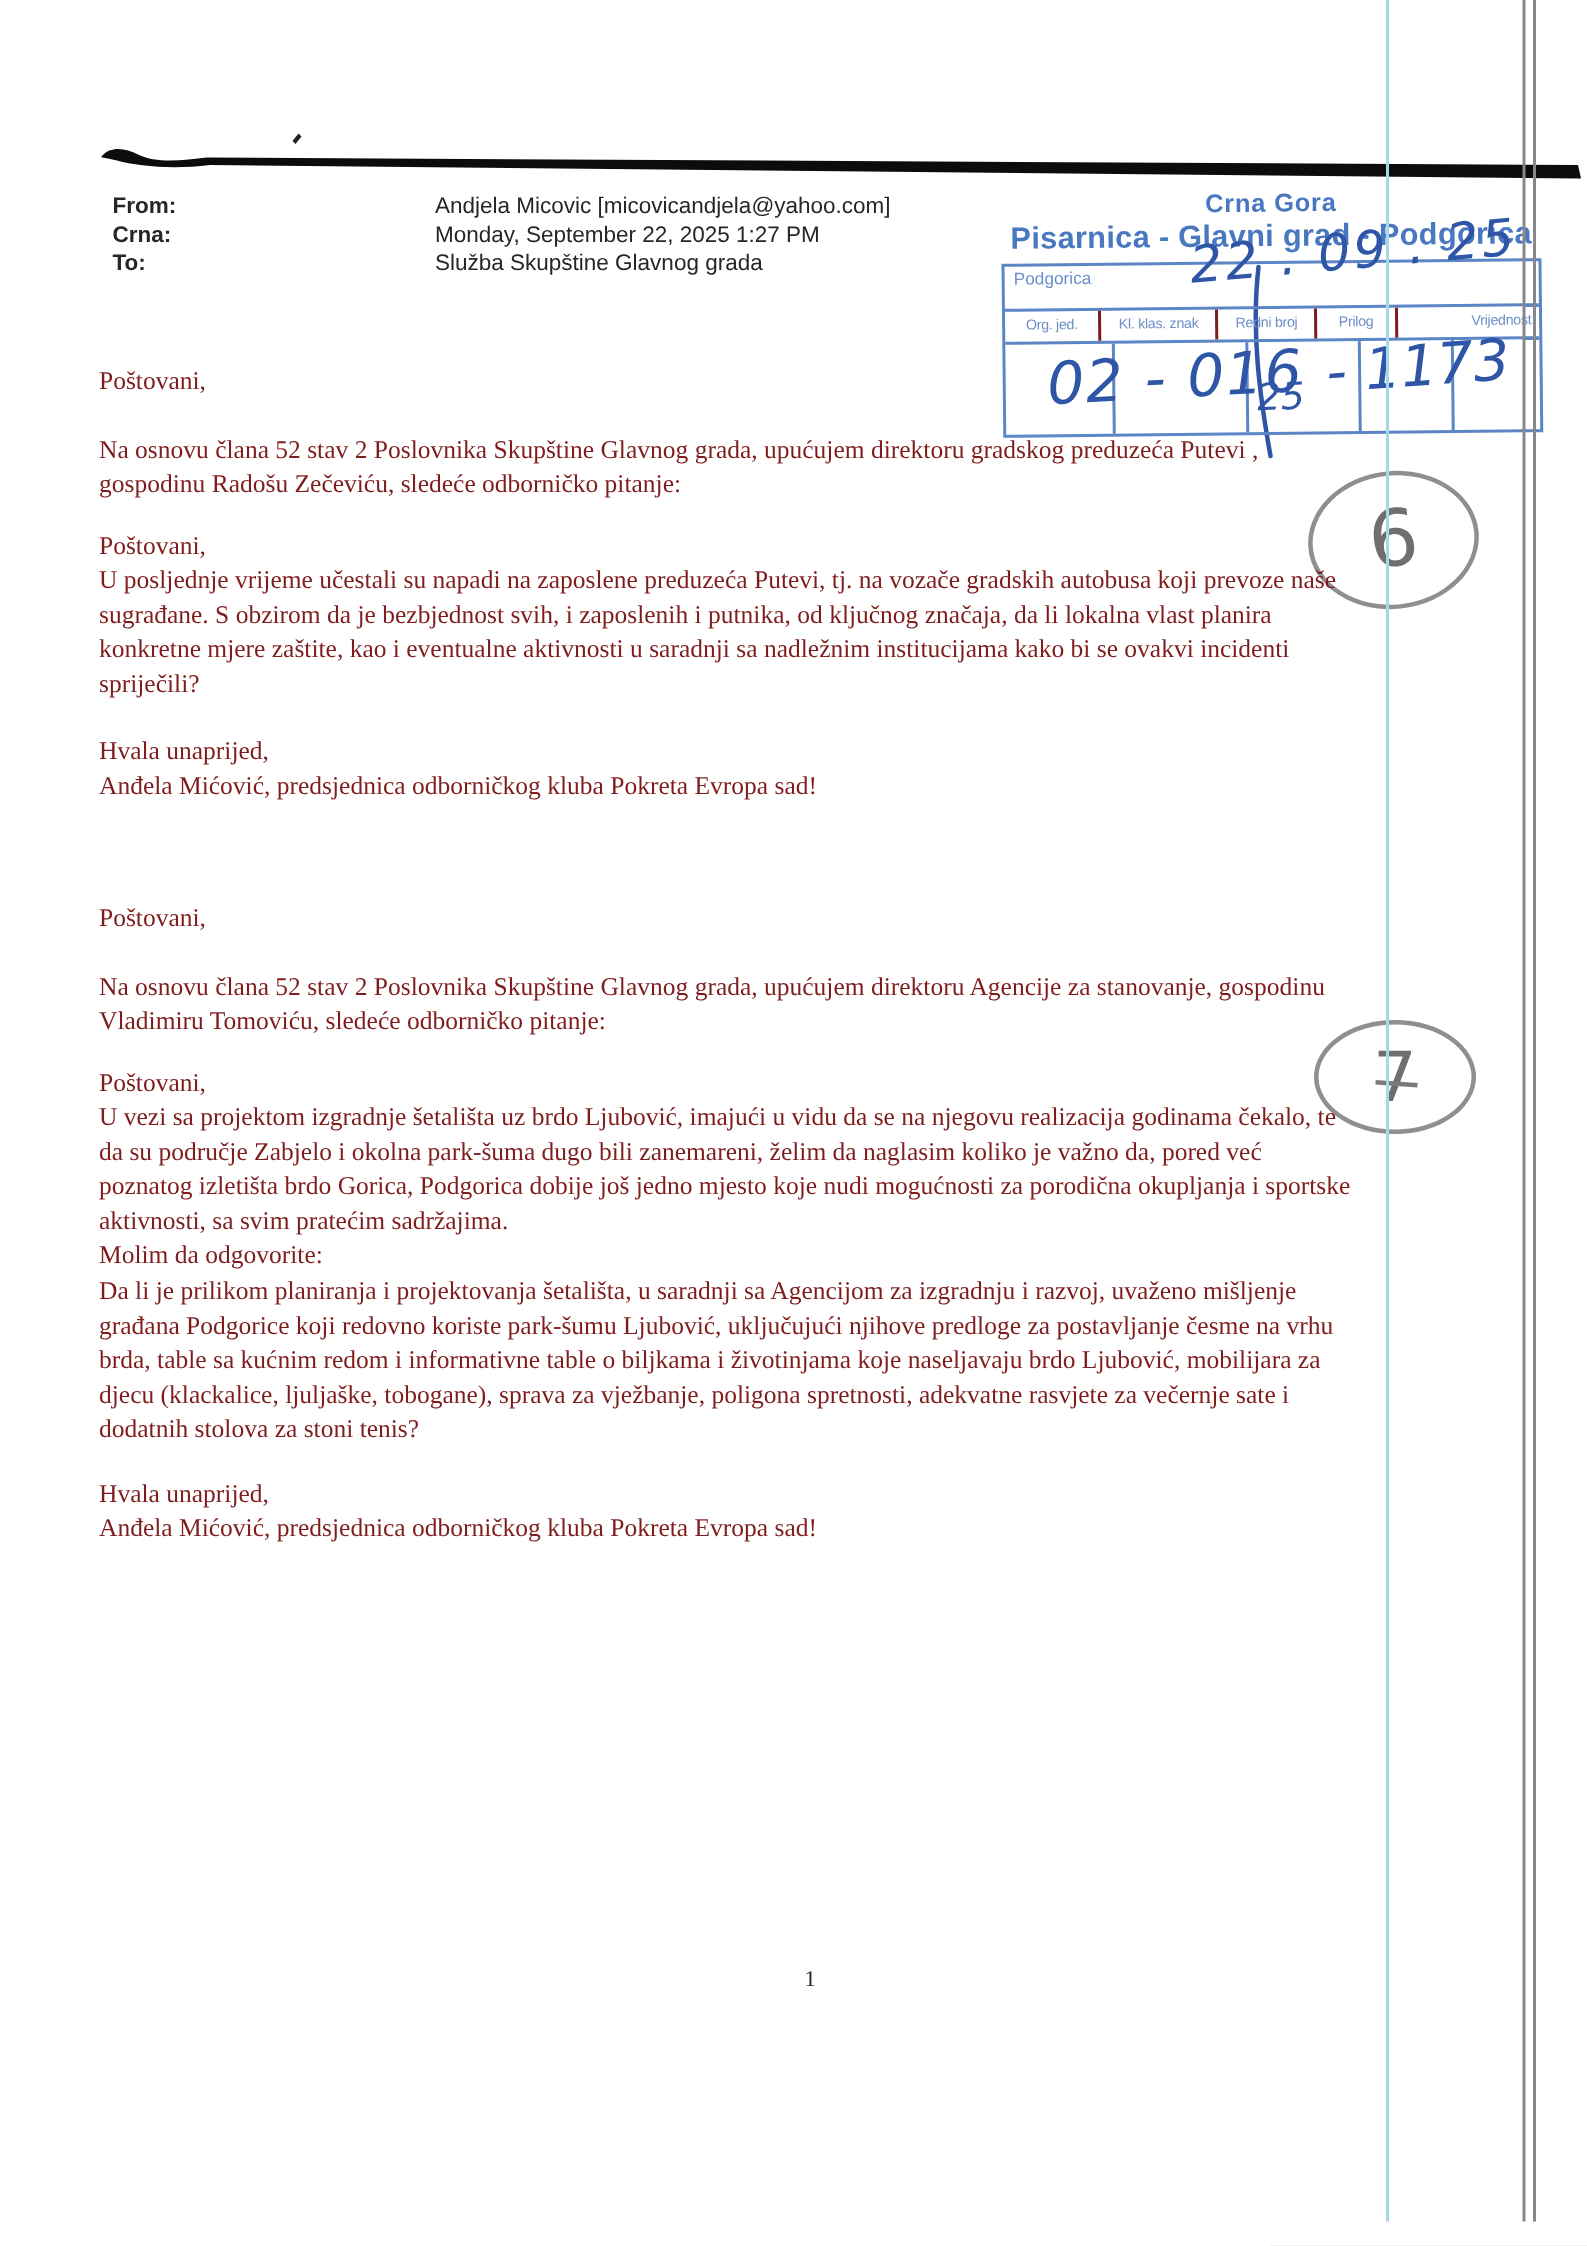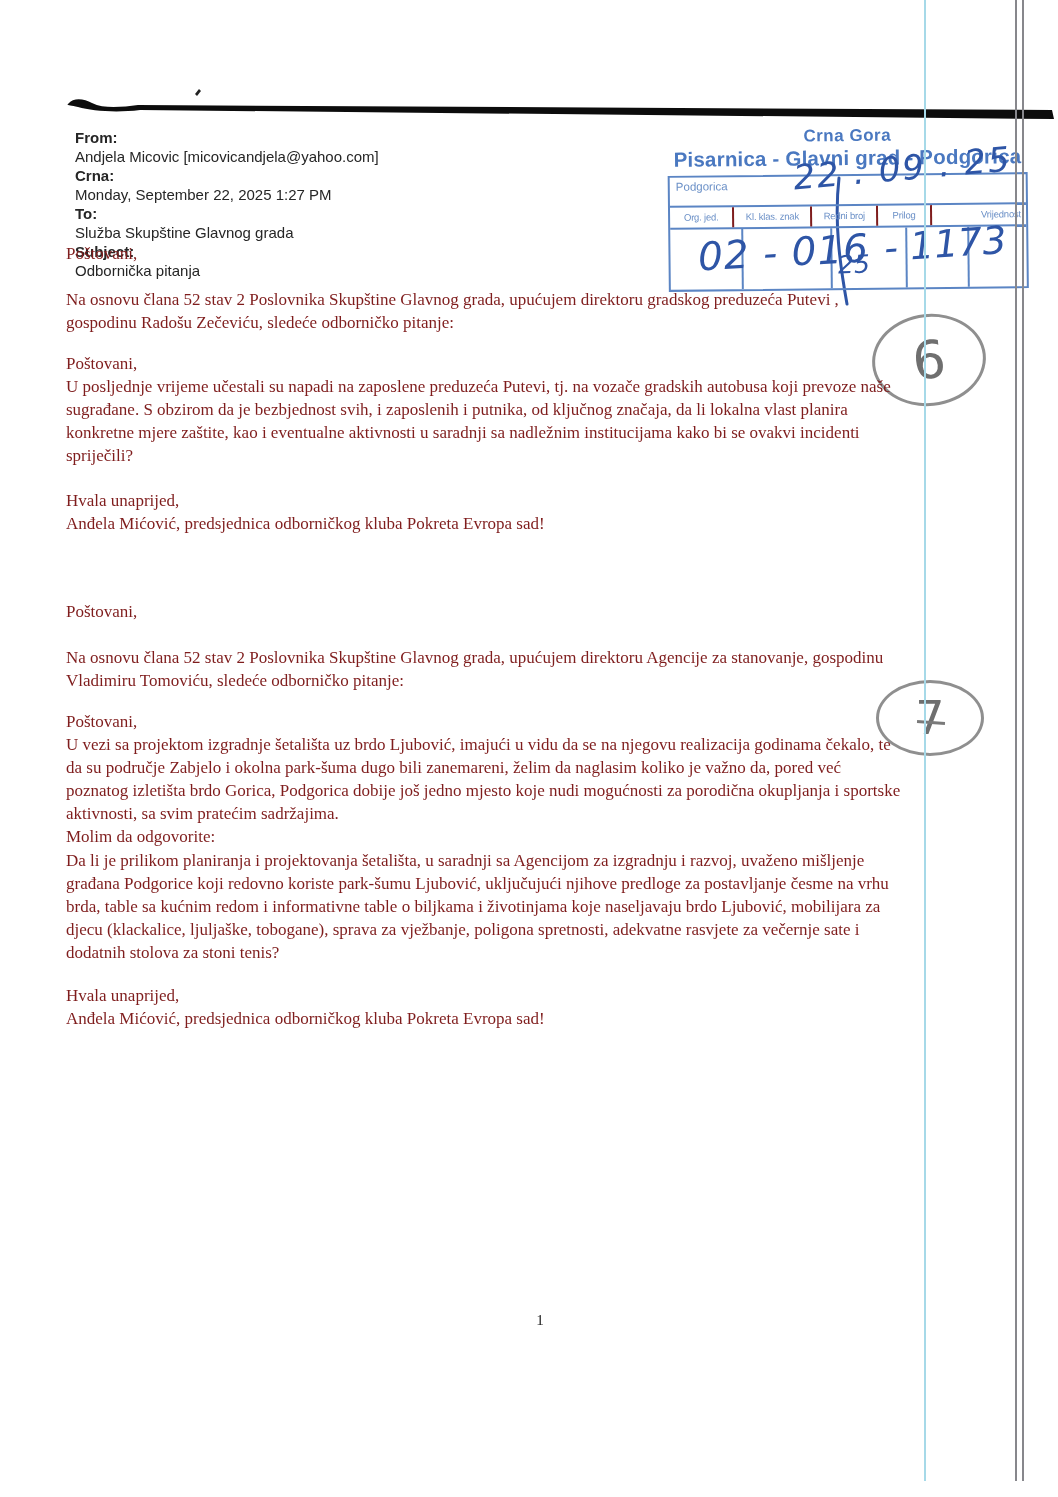--- a/index.html
+++ b/index.html
@@ -3,21 +3,21 @@
 <meta charset="utf-8">
 <style>
   html,body{margin:0;padding:0;background:#e8e8e8;}
   .page{
     position:relative;width:1058px;height:1497px;background:#ffffff;
     overflow:hidden;font-family:"Liberation Serif",serif;color:#1c1c1c;
     margin:0 auto;
   }
   
   .email-header{position:absolute;left:75px;top:128px;font-family:"Liberation Sans",sans-serif;font-size:15px;line-height:19px;color:#262626;}
-  .eh-row{display:flex;flex-direction:column;}
+  .eh-row{display:flex;}
   .eh-label{width:215px;font-weight:bold;}
   .eh-value{white-space:nowrap;}
   
   .body-block{position:absolute;left:66px;font-size:17px;line-height:23px;white-space:pre;color:#7f1d1d;}
   .b1{top:242px}.b2{top:288px}.b3{top:352px}.b4{top:489px}
   .b5{top:600px}.b6{top:646px}.b7{top:710px}.b8{top:849px}.b9{top:984px}
   .page-number{position:absolute;left:528px;top:1312px;width:24px;text-align:center;font-size:15px;color:#222;}
   
   .stamp{position:absolute;left:668px;top:126px;width:360px;color:#4a78c0;transform:rotate(-0.6deg);}
   .stamp .country{text-align:center;font-family:"Liberation Sans",sans-serif;font-weight:bold;font-size:17px;letter-spacing:.5px;}
@@ -64,24 +64,20 @@
       <span class="eh-label">From:</span>
       <span class="eh-value">Andjela Micovic [micovicandjela@yahoo.com]</span>
     </div>
     <div class="eh-row">
       <span class="eh-label">Crna:</span>
       <span class="eh-value">Monday, September 22, 2025 1:27 PM</span>
     </div>
     <div class="eh-row">
       <span class="eh-label">To:</span>
       <span class="eh-value">Služba Skupštine Glavnog grada</span>
-    </div>
-    <div class="eh-row">
-      <span class="eh-label">Subject:</span>
-      <span class="eh-value">Odbornička pitanja</span>
     </div>
   </div>
 
   <div class="stamp">
     <div class="country">Crna Gora</div>
     <div class="office">Pisarnica - Glavni grad - Podgorica</div>
     <div class="stamp-table">
       <div class="st-row1">
         <span class="st-received">Podgorica</span>
       </div>

